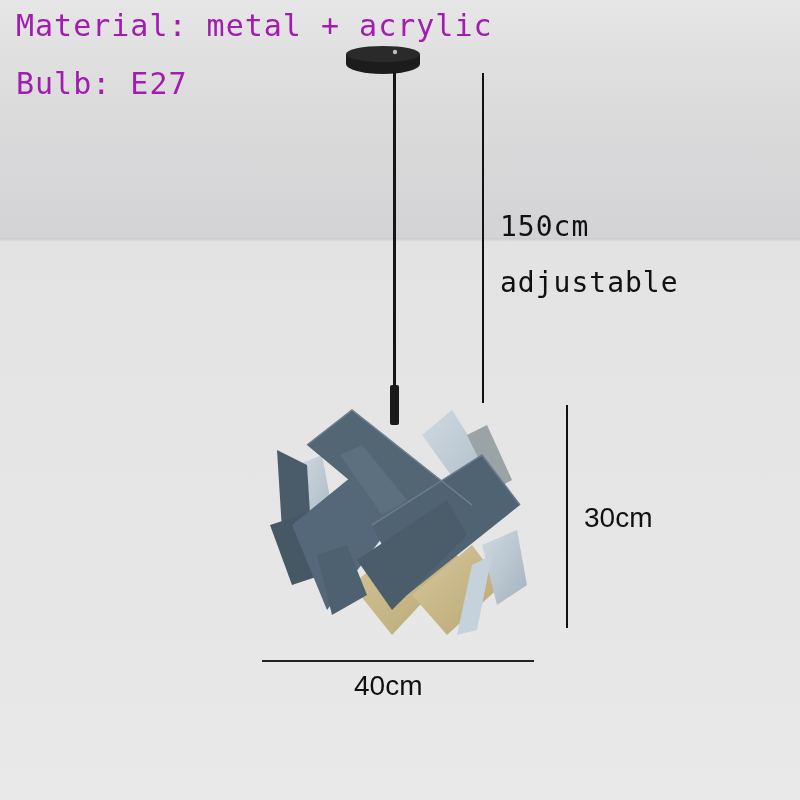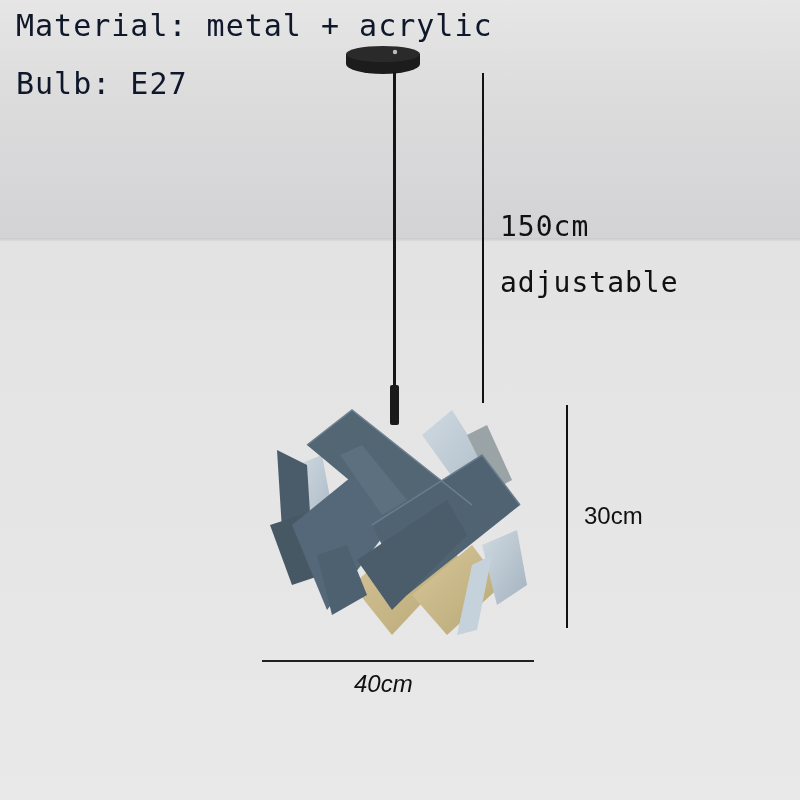--- a/index.html
+++ b/index.html
@@ -14,28 +14,28 @@
     }
     .ceiling-edge {
       position: absolute; left: 0; top: 238px; width: 800px; height: 4px;
       background: linear-gradient(180deg, #c9c9cb, #e4e4e4);
     }
     .wall {
       position: absolute; left: 0; top: 242px; width: 800px; height: 558px;
       background: linear-gradient(180deg, #e3e3e3 0%, #e6e6e6 60%, #e9e9e9 100%);
     }
     .spec {
-      position: absolute; left: 16px; color: #0f172a;
+      position: absolute; left: 16px; color: #a21caf;
       font-size: 30px; letter-spacing: 1px; white-space: pre;
     }
     .spec-material { top: 8px; }
     .spec-bulb { top: 66px; }
 
     .dim-label {
-      position: absolute; color: #111; font-size: 24px; white-space: pre;
+      position: absolute; color: #111; font-size: 28px; white-space: pre;
       font-family: "Liberation Sans", sans-serif;
     }
     .dim-label.mono { font-family: "DejaVu Sans Mono", monospace; font-size: 28px; letter-spacing: 1px; }
     .vline { position: absolute; width: 2px; background: #111; }
     .hline { position: absolute; height: 2px; background: #222; }
 
     .canopy {
       position: absolute; left: 344px; top: 44px; width: 78px; height: 32px;
     }
     .cord {
@@ -107,13 +107,13 @@
   <polygon points="55,160 85,150 105,200 70,220" fill="#4e6170"></polygon>
 
   <polyline points="45,50 90,15 210,110" fill="none" stroke="#6f8190" stroke-width="1.5"></polyline>
   <polyline points="110,130 220,60 258,110" fill="none" stroke="#6a7c8b" stroke-width="1.5"></polyline>
 </svg>
 
 <div class="vline" style="left:566px; top:405px; height:223px;"></div>
 <div class="dim-label" style="left:584px; top:502px;">30cm</div>
 
 <div class="hline" style="left:262px; top:660px; width:272px;"></div>
-<div class="dim-label" style="left:354px; top:670px;font-style:italic;">40cm</div>
+<div class="dim-label" style="left:354px; top:670px;">40cm</div>
 
 </body></html>

